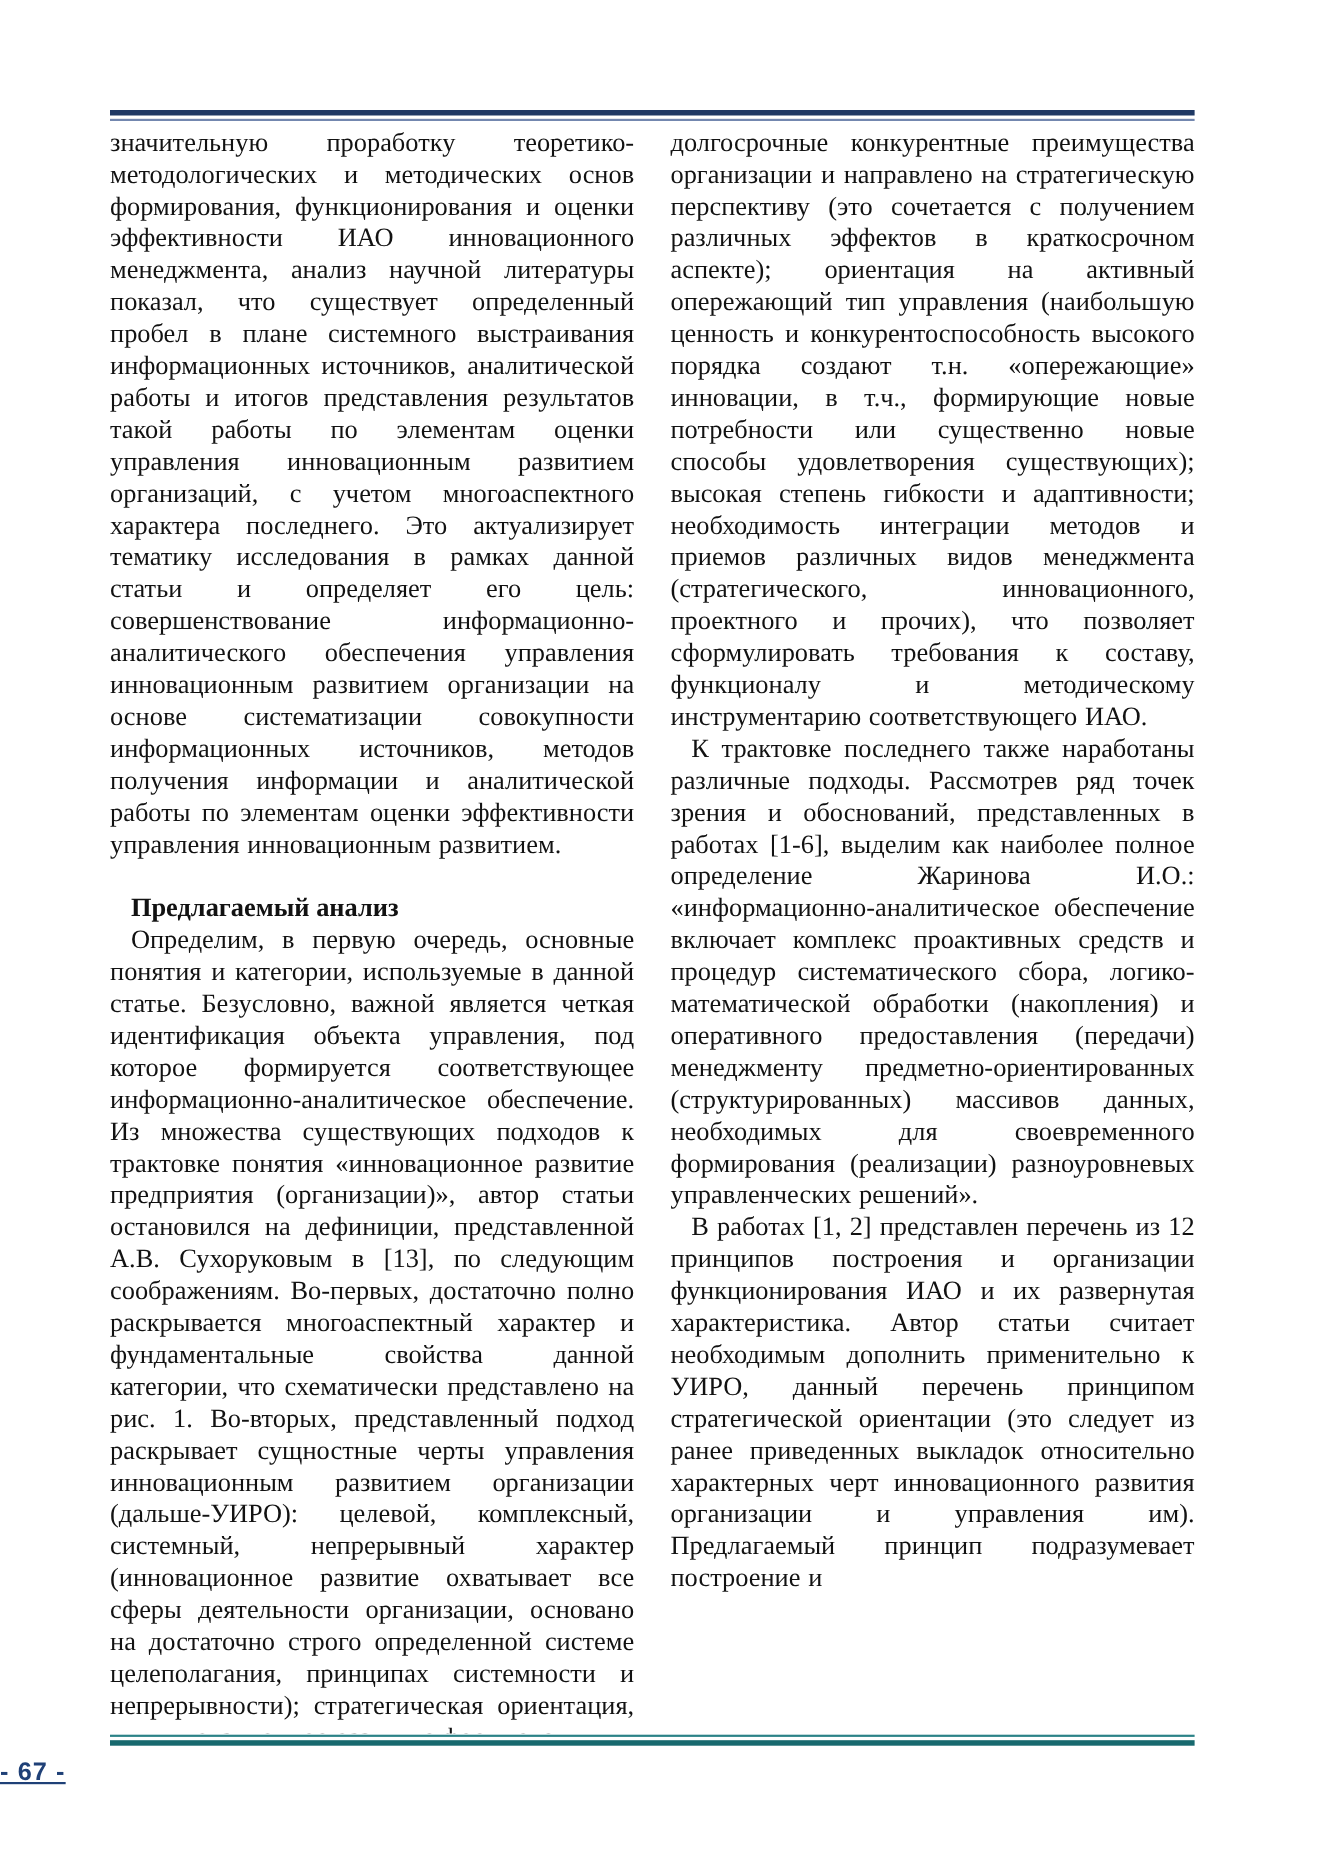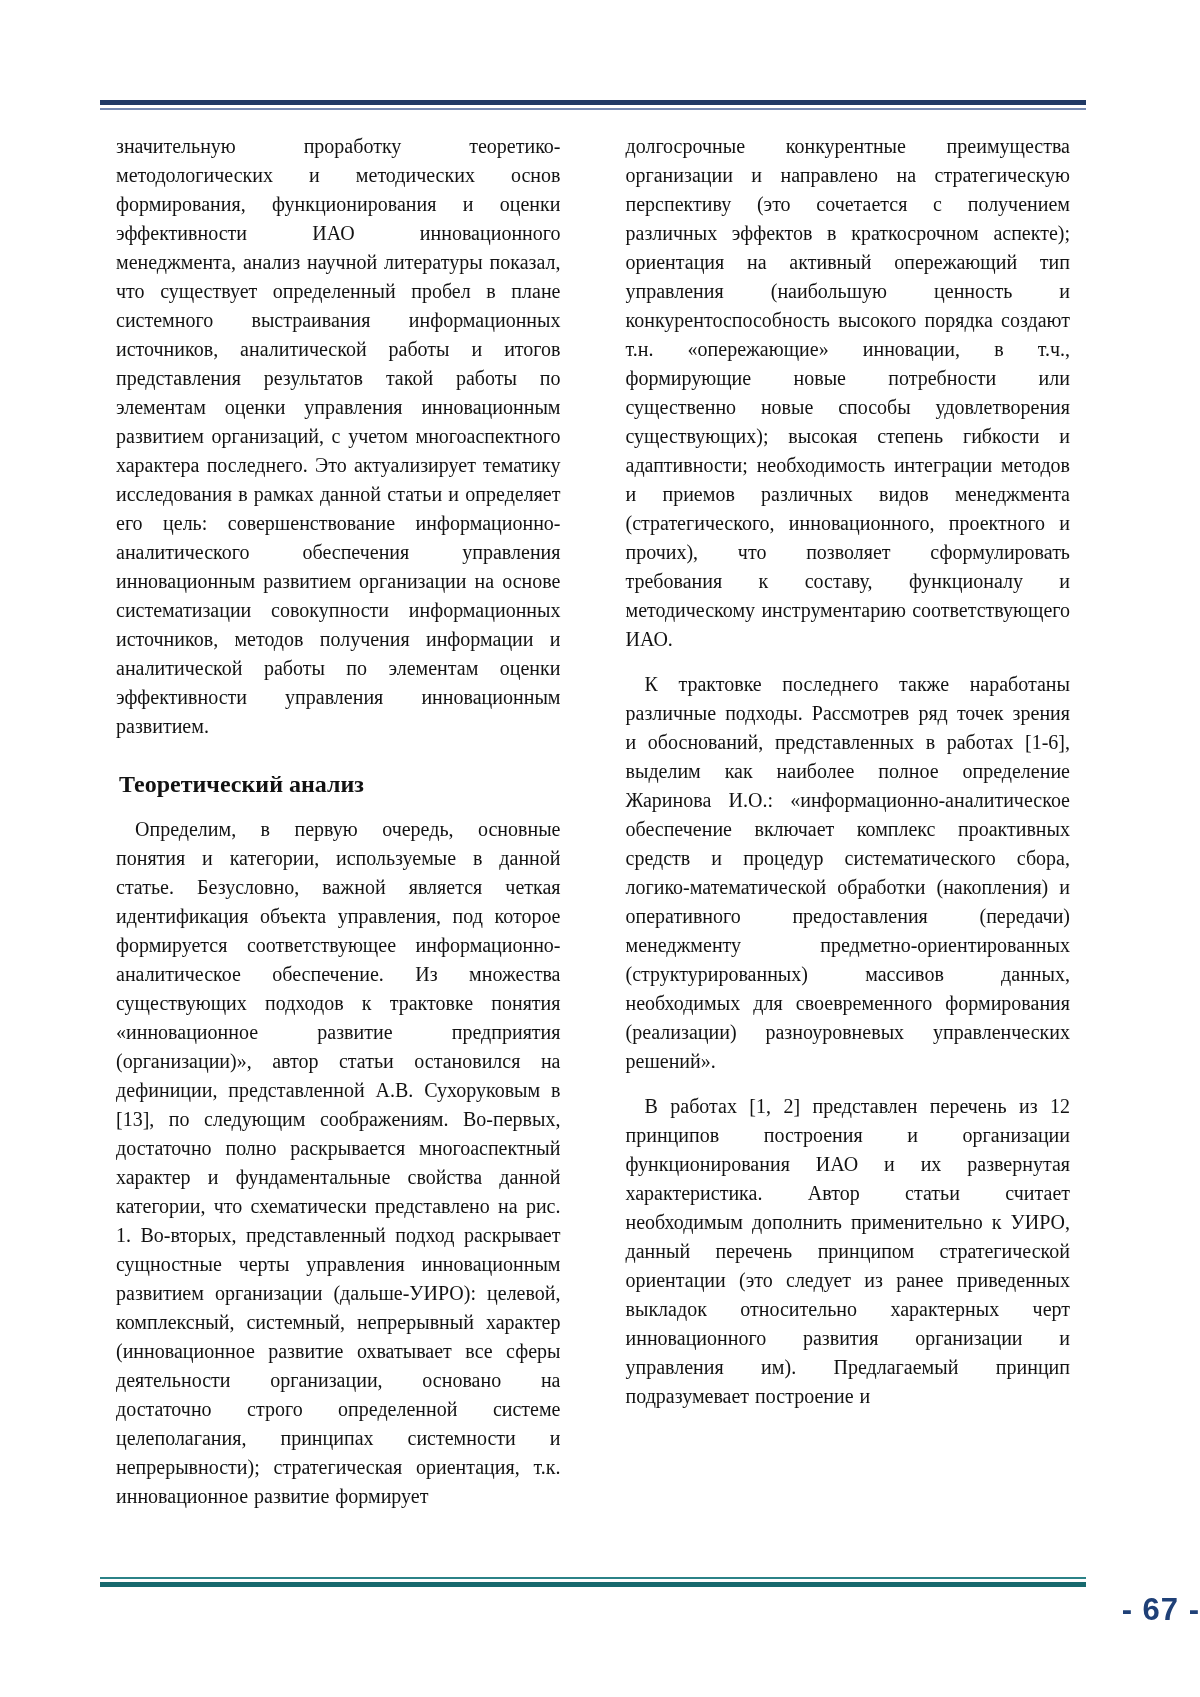--- a/index.html
+++ b/index.html
@@ -19,22 +19,22 @@
 
   
   .content {
     position: absolute; left: 100px; top: 116px;
     width: 986px; height: 1460px;
     display: flex; gap: 33px;
     overflow: hidden;
   }
   .col { flex: 1 1 0; min-width: 0; }
   .col p {
-    margin: 16px;
-    font-size: 20px; line-height: 29px;
+    margin: 0;
+    font-size: 24px; line-height: 29px;
     color: var(--text, #121212);
     text-align: justify;
     text-indent: 19px;
     word-spacing: 1px;
   }
   .col p.cont { text-indent: 0; }
   .col h3 {
     margin: 29px 0 0 0;
     font-size: 24px; line-height: 29px;
     font-weight: bold;
@@ -42,42 +42,43 @@
     text-indent: 19px;
   }
 
   
   .rule-bottom { position: absolute; left: 100px; width: 986px; top: 1577px; }
   .rule-bottom .thin  { height: 2px; background: var(--rule-bottom-thin, #2B8287); }
   .rule-bottom .thick { height: 5px; background: var(--rule-bottom-thick, #17696E); margin-top: 3px; }
 
   .page-number {
     position: absolute; left: 0; width: 100%; top: 1593px;
-    text-align: right;
+    text-align: left;
     font-family: "Liberation Sans", sans-serif;
     font-weight: bold;
-    font-size: 31px; line-height: 34px;
+    font-size: 23px; line-height: 34px;
     color: var(--page-number, #1F4077);
     letter-spacing: 1px;
+    text-decoration: underline;
   }
 </style>
 </head>
 <body>
 
 <div class="page">
 
   <div class="rule-top">
     <div class="thick"></div>
     <div class="thin"></div>
   </div>
 
   <div class="content">
     <div class="col">
       <p class="cont">значительную проработку теоретико-методологических и методических основ формирования, функционирования и оценки эффективности ИАО инновационного менеджмента, анализ научной литературы показал, что существует определенный пробел в плане системного выстраивания информационных источников, аналитической работы и итогов представления результатов такой работы по элементам оценки управления инновационным развитием организаций, с учетом многоаспектного характера последнего. Это актуализирует тематику исследования в рамках данной статьи и определяет его цель: совершенствование информационно-аналитического обеспечения управления инновационным развитием организации на основе систематизации совокупности информационных источников, методов получения информации и аналитической работы по элементам оценки эффективности управления инновационным развитием.</p>
-      <h3>Теоретический анализ</h3>
+      <h3>Предлагаемый анализ</h3>
       <p>Определим, в первую очередь, основные понятия и категории, используемые в данной статье. Безусловно, важной является четкая идентификация объекта управления, под которое формируется соответствующее информационно-аналитическое обеспечение. Из множества существующих подходов к трактовке понятия «инновационное развитие предприятия (организации)», автор статьи остановился на дефиниции, представленной А.В. Сухоруковым в [13], по следующим соображениям. Во-первых, достаточно полно раскрывается многоаспектный характер и фундаментальные свойства данной категории, что схематически представлено на рис. 1. Во-вторых, представленный подход раскрывает сущностные черты управления инновационным развитием организации (дальше-УИРО): целевой, комплексный, системный, непрерывный характер (инновационное развитие охватывает все сферы деятельности организации, основано на достаточно строго определенной системе целеполагания, принципах системности и непрерывности); стратегическая ориентация, т.к. инновационное развитие формирует</p>
     </div>
 
     <div class="col">
       <p class="cont">долгосрочные конкурентные преимущества организации и направлено на стратегическую перспективу (это сочетается с получением различных эффектов в краткосрочном аспекте); ориентация на активный опережающий тип управления (наибольшую ценность и конкурентоспособность высокого порядка создают т.н. «опережающие» инновации, в т.ч., формирующие новые потребности или существенно новые способы удовлетворения существующих); высокая степень гибкости и адаптивности; необходимость интеграции методов и приемов различных видов менеджмента (стратегического, инновационного, проектного и прочих), что позволяет сформулировать требования к составу, функционалу и методическому инструментарию соответствующего ИАО.</p>
       <p>К трактовке последнего также наработаны различные подходы. Рассмотрев ряд точек зрения и обоснований, представленных в работах [1-6], выделим как наиболее полное определение Жаринова И.О.: «информационно-аналитическое обеспечение включает комплекс проактивных средств и процедур систематического сбора, логико-математической обработки (накопления) и оперативного предоставления (передачи) менеджменту предметно-ориентированных (структурированных) массивов данных, необходимых для своевременного формирования (реализации) разноуровневых управленческих решений».</p>
       <p>В работах [1, 2] представлен перечень из 12 принципов построения и организации функционирования ИАО и их развернутая характеристика. Автор статьи считает необходимым дополнить применительно к УИРО, данный перечень принципом стратегической ориентации (это следует из ранее приведенных выкладок относительно характерных черт инновационного развития организации и управления им). Предлагаемый принцип подразумевает построение и</p>
     </div>
   </div>
 

